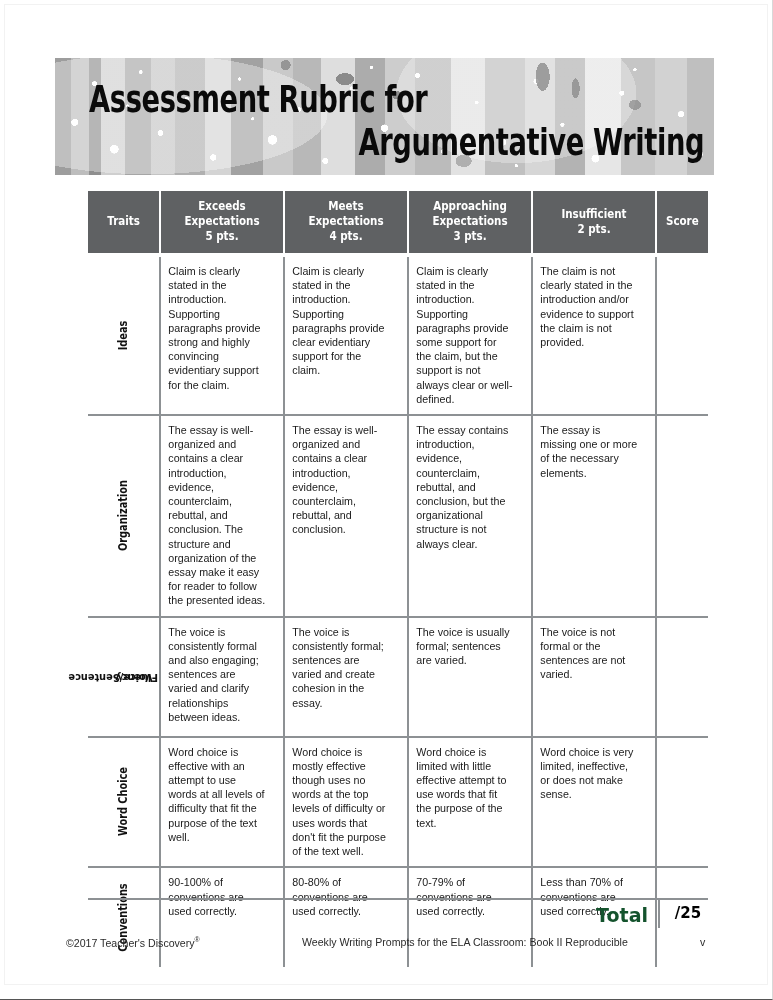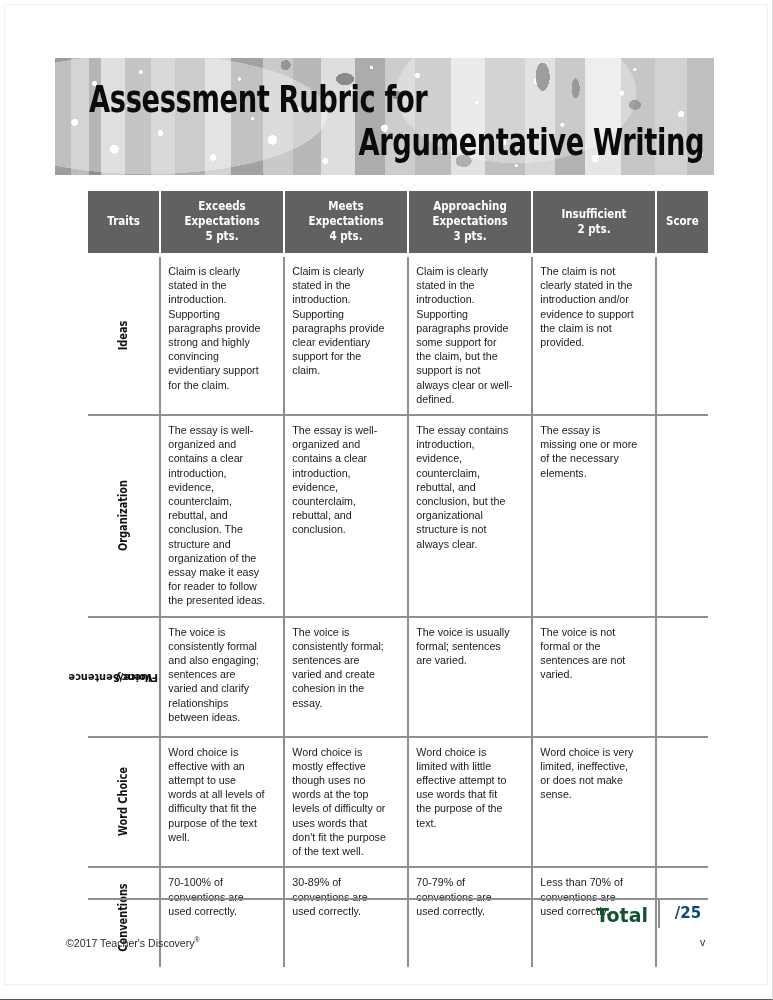--- a/index.html
+++ b/index.html
@@ -257,21 +257,21 @@
   }
   #total-points {
     position: absolute;
     left: 578px;
     top: 6px;
     width: 44px;
     text-align: center;
     font-family: "DejaVu Sans", sans-serif;
     font-weight: 700;
     font-size: 15px;
-    color: #0c4a6e;
+    color: #000000;
   }
 
   
   #footer {
     position: absolute;
     left: 66px;
     top: 936px;
     width: 650px;
     height: 16px;
     font-size: 10.6px;
@@ -388,35 +388,36 @@
         <td>Word choice is very limited, ineffective, or does not make sense.</td>
         <td class="score-cell"></td>
       </tr>
 
       <tr style="height:100px">
         <td class="trait">
           <div class="trait-label">
             <span>Conventions</span>
           </div>
         </td>
-        <td>70-100% of conventions are used correctly.</td>
-        <td>30-89% of conventions are used correctly.</td>
+        <td>90-100% of conventions are used correctly.</td>
+        <td>80-80% of conventions are used correctly.</td>
         <td>70-79% of conventions are used correctly.</td>
         <td>Less than 70% of conventions are used correctly.</td>
         <td class="score-cell"></td>
       </tr>
 
     </tbody>
   </table>
 
   <div id="total-row">
     <div class="rule"></div>
     <div class="divider"></div>
     <div id="total-label">Total</div>
     <div id="total-points">/25</div>
   </div>
 
   <div id="footer">
     <div class="copyright"><span>©2017 Teacher's Discovery</span><span class="reg">®</span></div>
+    <div class="credit">Weekly Writing Prompts for the ELA Classroom: Book II Reproducible</div>
     <div class="pagenum">v</div>
   </div>
 
 </div>
 
 </body></html>

